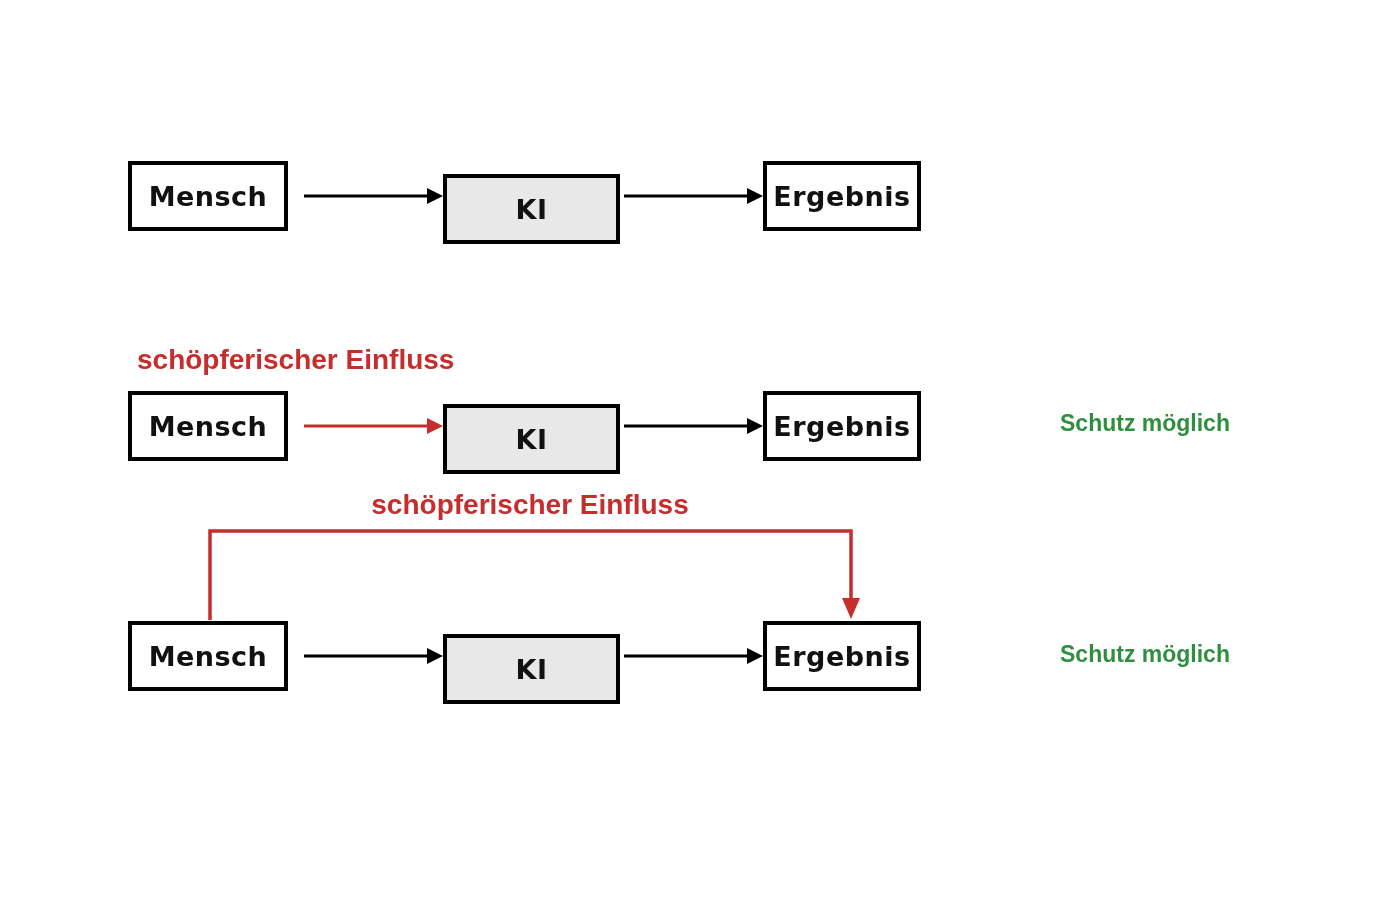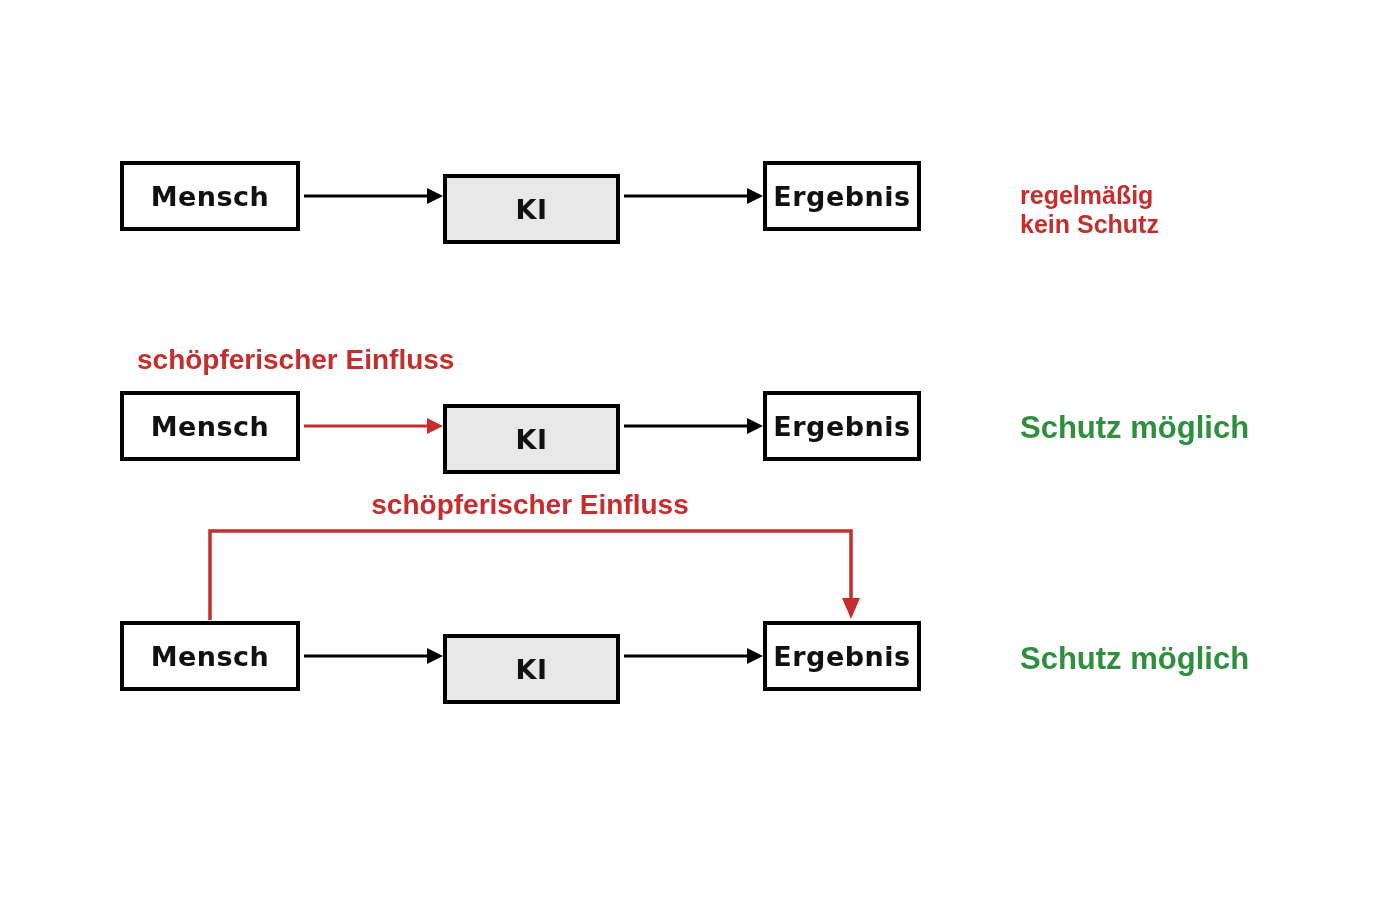--- a/index.html
+++ b/index.html
@@ -14,39 +14,39 @@
   .hd{fill:var(--line);stroke:none;}
   .hd--red{fill:var(--red);stroke:none;}
   .box{
     position:absolute;box-sizing:border-box;height:70px;
     border:4px solid var(--line);background:var(--box_fill);
     display:flex;align-items:center;justify-content:center;
     font-weight:bold;font-size:27px;color:#111;
     letter-spacing:0.5px;
   }
   .box--ai{background:var(--ki_fill);}
-  .c-human{left:120px;width:180px;}
+  .c-human{left:128px;width:160px;}
   .c-ai{left:443px;width:177px;margin-top:13px;}
   .c-result{left:763px;width:158px;}
   .r1{top:161px;}
   .r2{top:391px;}
   .r3{top:621px;}
   .influence{
     position:absolute;color:var(--red);
     font-family:Liberation Sans, sans-serif;font-weight:bold;font-size:28px;
     white-space:nowrap;
   }
   .influence--r2{left:137px;top:344px;}
   .influence--r3{left:300px;top:489px;width:460px;text-align:center;}
   .note{
     position:absolute;left:1020px;white-space:nowrap;
     font-family:"Liberation Sans",sans-serif;font-weight:bold;
   }
   .note--red{color:var(--red);top:181px;font-size:25px;line-height:29px;}
-  .note--green{color:var(--green);font-size:31px;}
+  .note--green{color:var(--green);font-size:23px;margin-left:40px;}
   .note--g2{top:410px;}
   .note--g3{top:641px;}
 </style>
 </head>
 <body>
 
 <div class="canvas">
 
   <svg class="arrows" viewBox="0 0 1400 900">
 
@@ -65,24 +65,20 @@
     <line class="ln" x1="624" y1="656" x2="748" y2="656"></line>
     <polygon class="hd" points="763,656 747,648 747,664"></polygon>
 
     <polyline class="elbow" points="210,620 210,531 851,531 851,600"></polyline>
     <polygon class="hd hd--red" points="851,619 842,598 860,598"></polygon>
   </svg>
 
   <div class="box c-human r1">Mensch</div>
   <div class="box box--ai c-ai r1">KI</div>
   <div class="box c-result r1">Ergebnis</div>
-  <div class="note note--red">
-    <span style="display:block">regelmäßig</span>
-    <span style="display:block">kein Schutz</span>
-  </div>
 
   <div class="influence influence--r2">schöpferischer Einfluss</div>
   <div class="box c-human r2">Mensch</div>
   <div class="box box--ai c-ai r2">KI</div>
   <div class="box c-result r2">Ergebnis</div>
   <div class="note note--green note--g2">Schutz möglich</div>
 
   <div class="influence influence--r3">schöpferischer Einfluss</div>
   <div class="box c-human r3">Mensch</div>
   <div class="box box--ai c-ai r3">KI</div>

